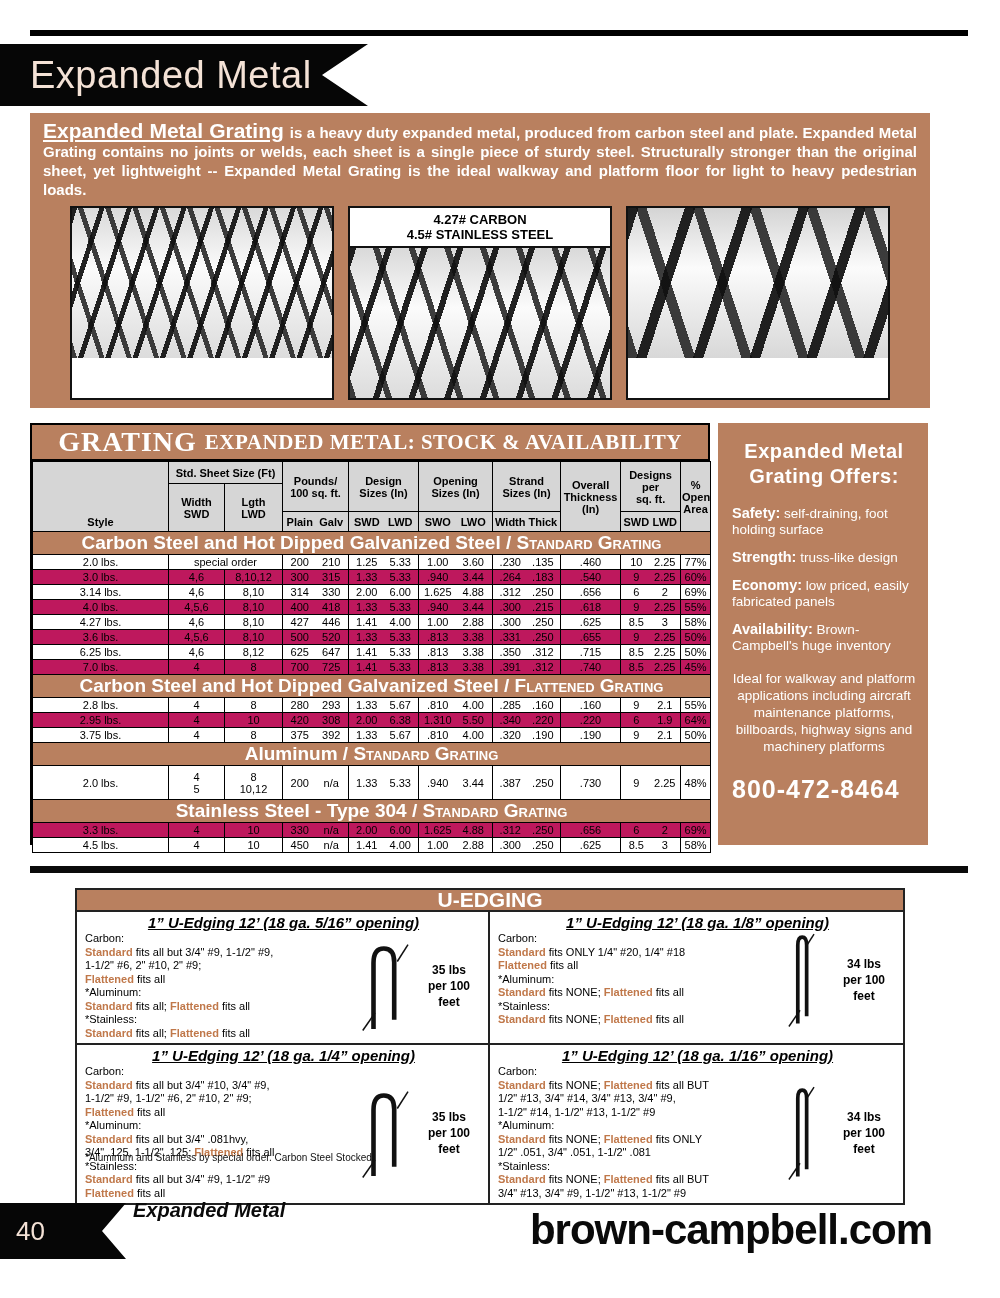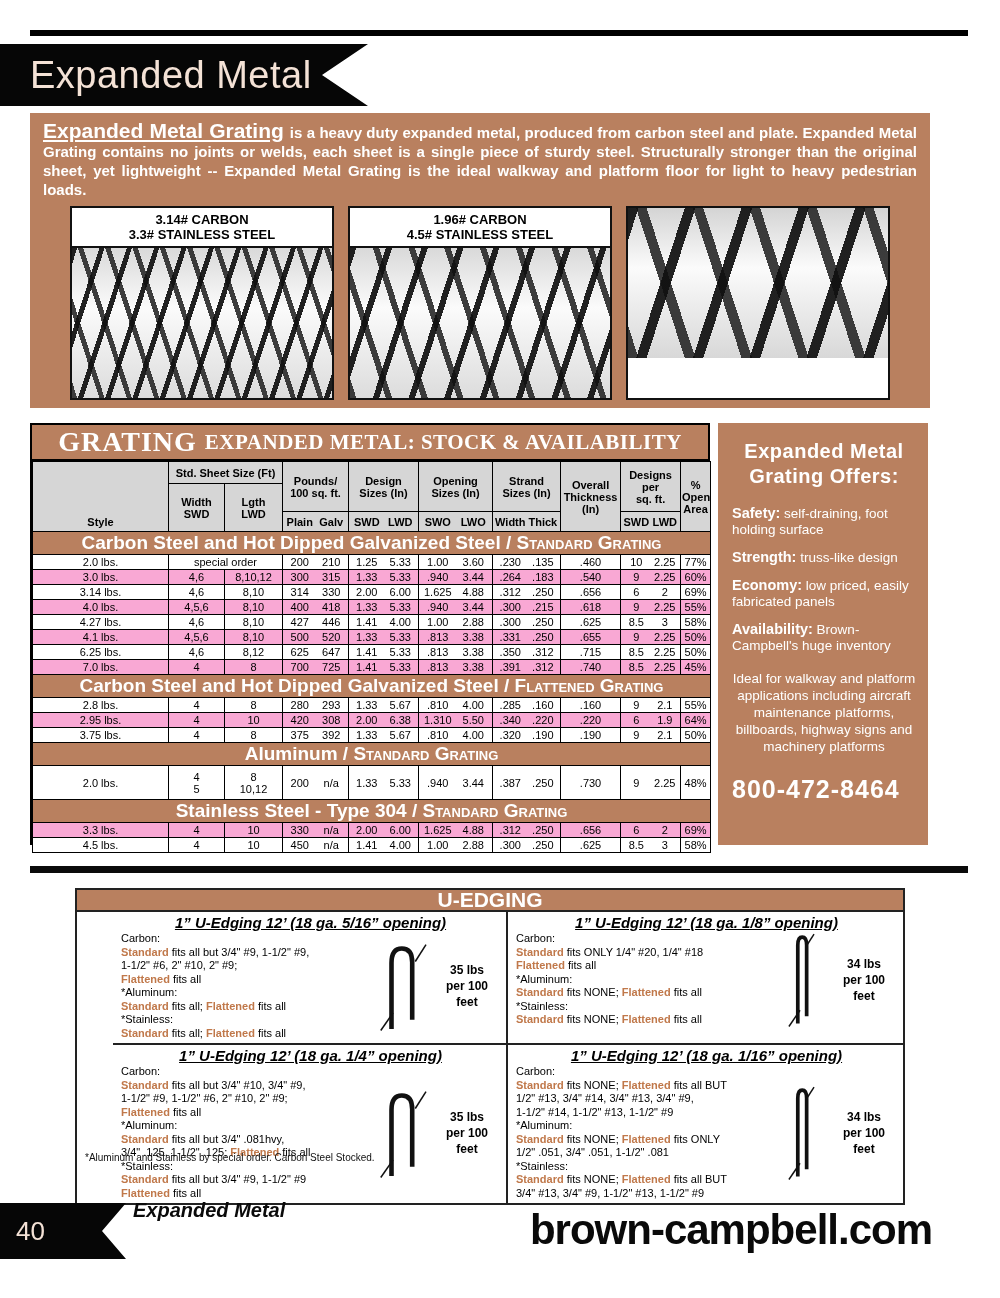--- a/index.html
+++ b/index.html
@@ -52,40 +52,40 @@
             text-align:center; vertical-align:middle; padding:0 1px; overflow:hidden; }
   .gtable thead th { background:#d6d6d6; font-weight:bold; line-height:12px; white-space:pre-line; }
   .gtable .style-h { vertical-align:bottom; padding-bottom:3px; }
   .gtable .secbar td { background:#b9805f; color:#fff; font-weight:bold; font-size:19px;
             height:21px; border:1px solid #000; }
   .gtable .secbar .sc { font-variant:small-caps; }
   .gtable tr.dr { height:15px; }
   .gtable tr.dr td { font-size:11px; line-height:12px; white-space:pre-line; }
   .gtable tr.tall { height:34px; }
   .gtable tr.w { background:#fff; }
-  .gtable tr.t { background:#f9a8d4; }
+  .gtable tr.t { background:#be185d; }
   .pair { display:flex; justify-content:space-around; }
   .pair span { flex:1; }
 
   
   .sidebar { width:210px; background:#b9805f; color:#fff; padding:16px 12px 10px 14px; }
   .sb-title { font-size:20px; font-weight:bold; text-align:center; line-height:25px;
               letter-spacing:.5px; margin-bottom:16px; }
   .sb-item { font-size:13.5px; line-height:16px; margin-bottom:11px; }
   .sb-item b { font-size:14.5px; }
   .sb-ideal { text-align:center; font-size:13.5px; line-height:17px; margin-top:16px; }
   .sb-phone { font-size:25px; font-weight:bold; letter-spacing:1px; margin-top:20px; }
 
   .divider { position:absolute; left:30px; top:866px; width:938px; height:7px; background:#0a0a0a; }
 
   
   .uedging { position:absolute; left:75px; top:888px; width:830px; border:2px solid #222; background:#fff; }
   .ue-header { height:22px; background:#b9805f; border-bottom:2px solid #222; color:#fff;
                font-weight:bold; font-size:21px; display:flex; align-items:center; justify-content:center; }
-  .ue-grid { display:grid; grid-template-columns:1fr 1fr;padding-left:36px; }
+  .ue-grid { display:grid; grid-template-columns:1fr 1fr; }
   .quad { padding:2px 6px 3px 8px; min-height:110px; position:relative; }
   .quad.br { border-right:2px solid #222; }
   .quad.bt { border-top:2px solid #222; }
   .q-title { text-align:center; font-weight:bold; font-style:italic; font-size:15px;
              text-decoration:underline; margin-bottom:1px; }
   .q-body { display:flex; }
   .q-specs { flex:1; }
   .spec-row { display:flex; font-size:11px; line-height:13.5px;flex-direction:column; }
   .spec-label { width:70px; flex:none; }
   .spec-lines { flex:1; }
@@ -113,29 +113,25 @@
   <div class="topline"></div>
 
   <div class="banner">
     <span>Expanded Metal</span>
   </div>
 
   <div class="intro">
     <p class="intro-text"><span class="intro-lead">Expanded Metal Grating</span><span>is a heavy duty expanded metal, produced from carbon steel and plate. Expanded Metal Grating contains no joints or welds, each sheet is a single piece of sturdy steel.  Structurally stronger than the original sheet, yet lightweight -- Expanded Metal Grating is the ideal walkway and platform floor for light to heavy pedestrian loads.</span></p>
     <div class="photos">
       <figure class="photo">
-        <figcaption class="photo-cap">
-          <div>3.14# CARBON</div>
-          <div>3.3# STAINLESS STEEL</div>
-        </figcaption>
         <div class="mesh mesh1"></div>
       </figure>
       <figure class="photo">
         <figcaption class="photo-cap">
-          <div>1.96# CARBON</div>
+          <div>4.27# CARBON</div>
           <div>4.5# STAINLESS STEEL</div>
         </figcaption>
         <div class="mesh mesh2"></div>
       </figure>
       <figure class="photo">
         <div class="mesh mesh3"></div>
       </figure>
     </div>
   </div>
 
@@ -255,21 +251,21 @@
               <td>8,10</td>
               <td colspan="2"><div class="pair"><span>427</span><span>446</span></div></td>
               <td colspan="2"><div class="pair"><span>1.41</span><span>4.00</span></div></td>
               <td colspan="2"><div class="pair"><span>1.00</span><span>2.88</span></div></td>
               <td colspan="2"><div class="pair"><span>.300</span><span>.250</span></div></td>
               <td>.625</td>
               <td colspan="2"><div class="pair"><span>8.5</span><span>3</span></div></td>
               <td>58%</td>
             </tr>
             <tr class="dr t">
-              <td>4.1 lbs.</td>
+              <td>3.6 lbs.</td>
               <td>4,5,6</td>
               <td>8,10</td>
               <td colspan="2"><div class="pair"><span>500</span><span>520</span></div></td>
               <td colspan="2"><div class="pair"><span>1.33</span><span>5.33</span></div></td>
               <td colspan="2"><div class="pair"><span>.813</span><span>3.38</span></div></td>
               <td colspan="2"><div class="pair"><span>.331</span><span>.250</span></div></td>
               <td>.655</td>
               <td colspan="2"><div class="pair"><span>9</span><span>2.25</span></div></td>
               <td>50%</td>
             </tr>

